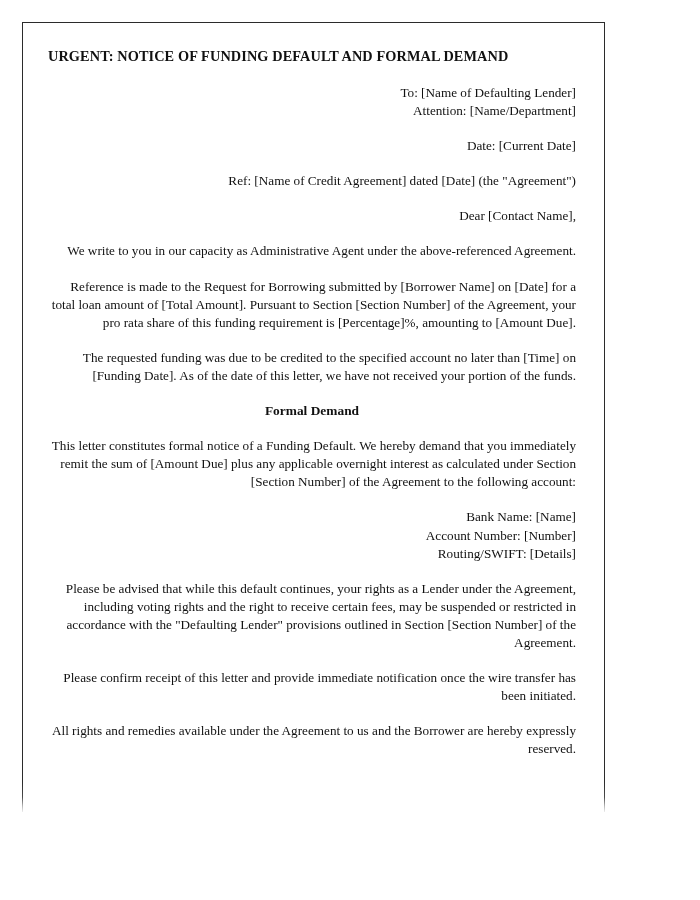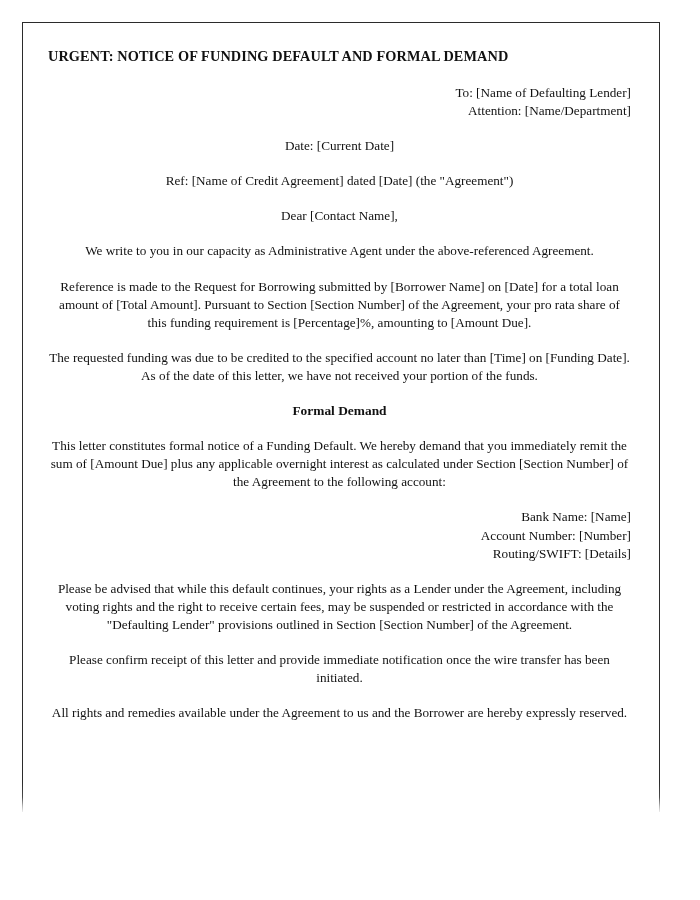--- a/index.html
+++ b/index.html
@@ -11,21 +11,21 @@
     width: 700px;
     height: 900px;
     overflow: hidden;
     font-family: "Liberation Serif", "DejaVu Serif", serif;
   }
 
   #page {
     position: absolute;
     left: 22px;
     top: 22px;
-    width: 638px;
+    width: 583px;
     height: 790px;
     box-sizing: border-box;
     border: 1px solid #2b2b2b;
     border-bottom: none;
     background: #ffffff;
     overflow: hidden;
     -webkit-mask-image: linear-gradient(to bottom,
         #000 0px, #000 760px, rgba(0,0,0,0.85) 775px,
         rgba(0,0,0,0.35) 784px, rgba(0,0,0,0) 792px);
     mask-image: linear-gradient(to bottom,
@@ -51,21 +51,21 @@
   .section-heading {
     font-weight: bold;
     font-size: 13.4px;
     line-height: 18.1px;
     margin: 0 0 17px 0;
     text-align: center;
   }
 
   .para {
     margin: 0 0 17px 0;
-    text-align: center;
+    text-align: right;
   }
 
   .block-lines {
     margin: 0 0 17px 0;
     text-align: right;
   }
   .block-lines .line {
     display: block;
   }
 

